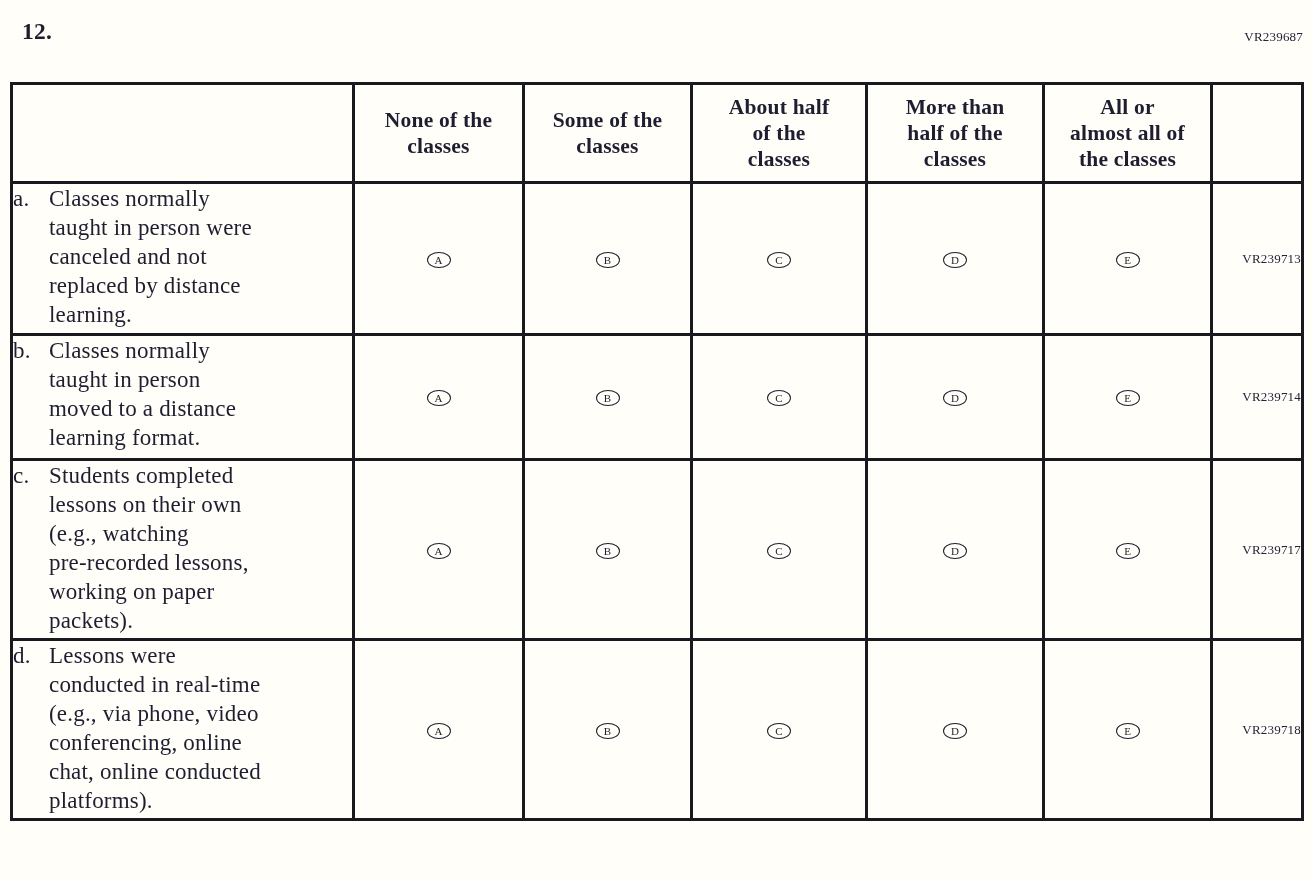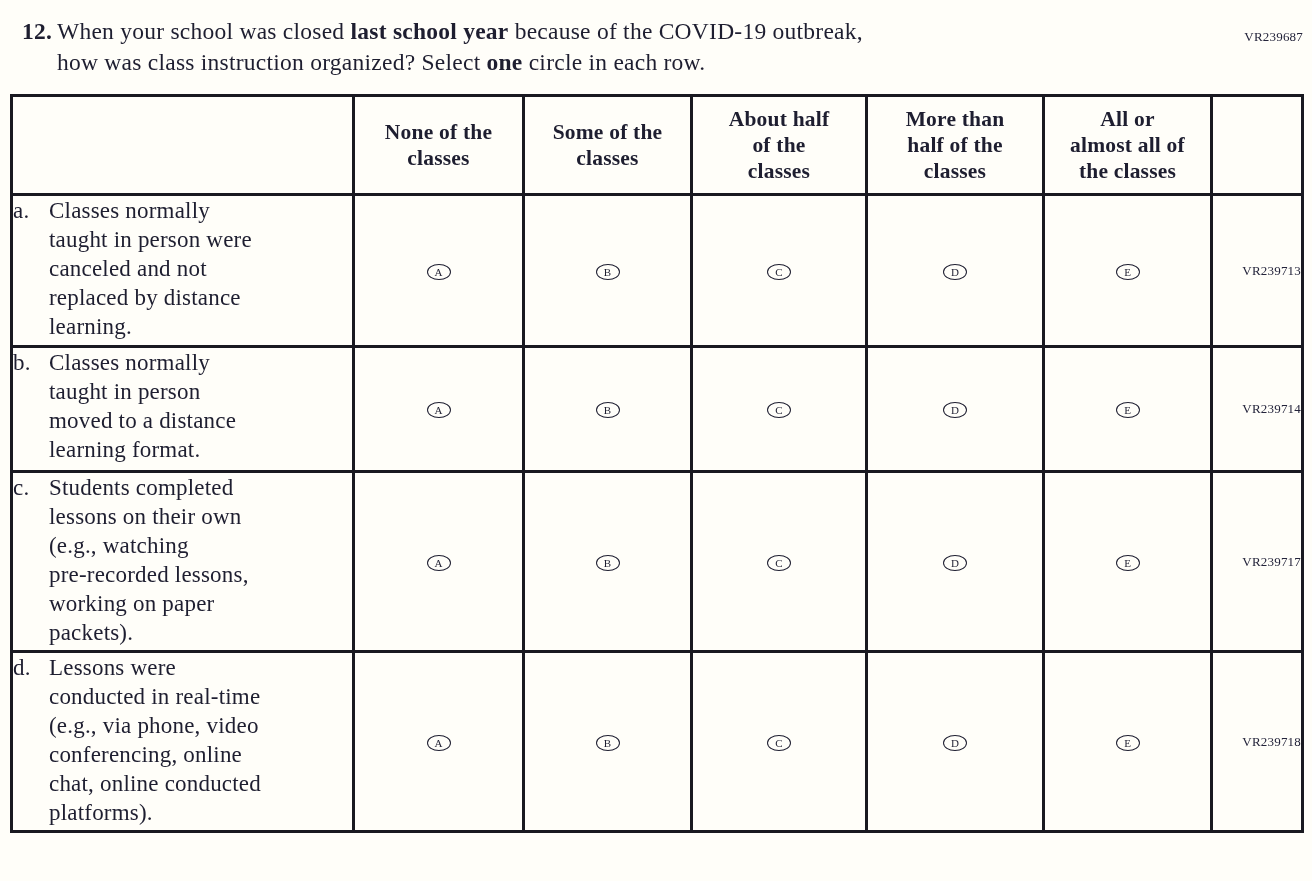--- a/index.html
+++ b/index.html
@@ -15,27 +15,28 @@
   .form-code {
     position: absolute; top: 5px; right: 9px;
     font-size: 13px; letter-spacing: 0.2px; color: #23233a; margin-top: 24px;
   }
   .question {
     display: flex;
     padding: 16px 30px 0 22px;
     font-size: 23.5px;
     line-height: 31px;
     letter-spacing: 0.25px;
+    align-items: center;
   }
   .qnum { font-weight: bold; width: 35px; flex: 0 0 35px; }
   .b { font-weight: bold; }
   table.grid {
     border-collapse: collapse;
     table-layout: fixed;
-    margin: 16px 0 0 10px;
+    margin: 35px 0 0 10px;
   }
   table.grid th, table.grid td {
     border: 3px solid #191920;
     padding: 0;
   }
   thead th {
     border-bottom: 7px double #191920;
     height: 99px;
     font-size: 21.5px;
     line-height: 26px;
@@ -79,24 +80,20 @@
 </style>
 </head>
 <body>
 
 <div>
 
   <div class="form-code">VR239687</div>
 
   <div class="question">
     <div class="qnum">12.</div>
-    <div class="qbody">
-      <div class="qline"><span>When your school was closed </span><span class="b">last school year</span><span> because of the COVID-19 outbreak,</span></div>
-      <div class="qline"><span>how was class instruction organized? Select </span><span class="b">one</span><span> circle in each row.</span></div>
-    </div>
   </div>
 
   <table class="grid">
     <colgroup>
       <col style="width:342px">
       <col style="width:170px">
       <col style="width:168px">
       <col style="width:175px">
       <col style="width:177px">
       <col style="width:168px">

